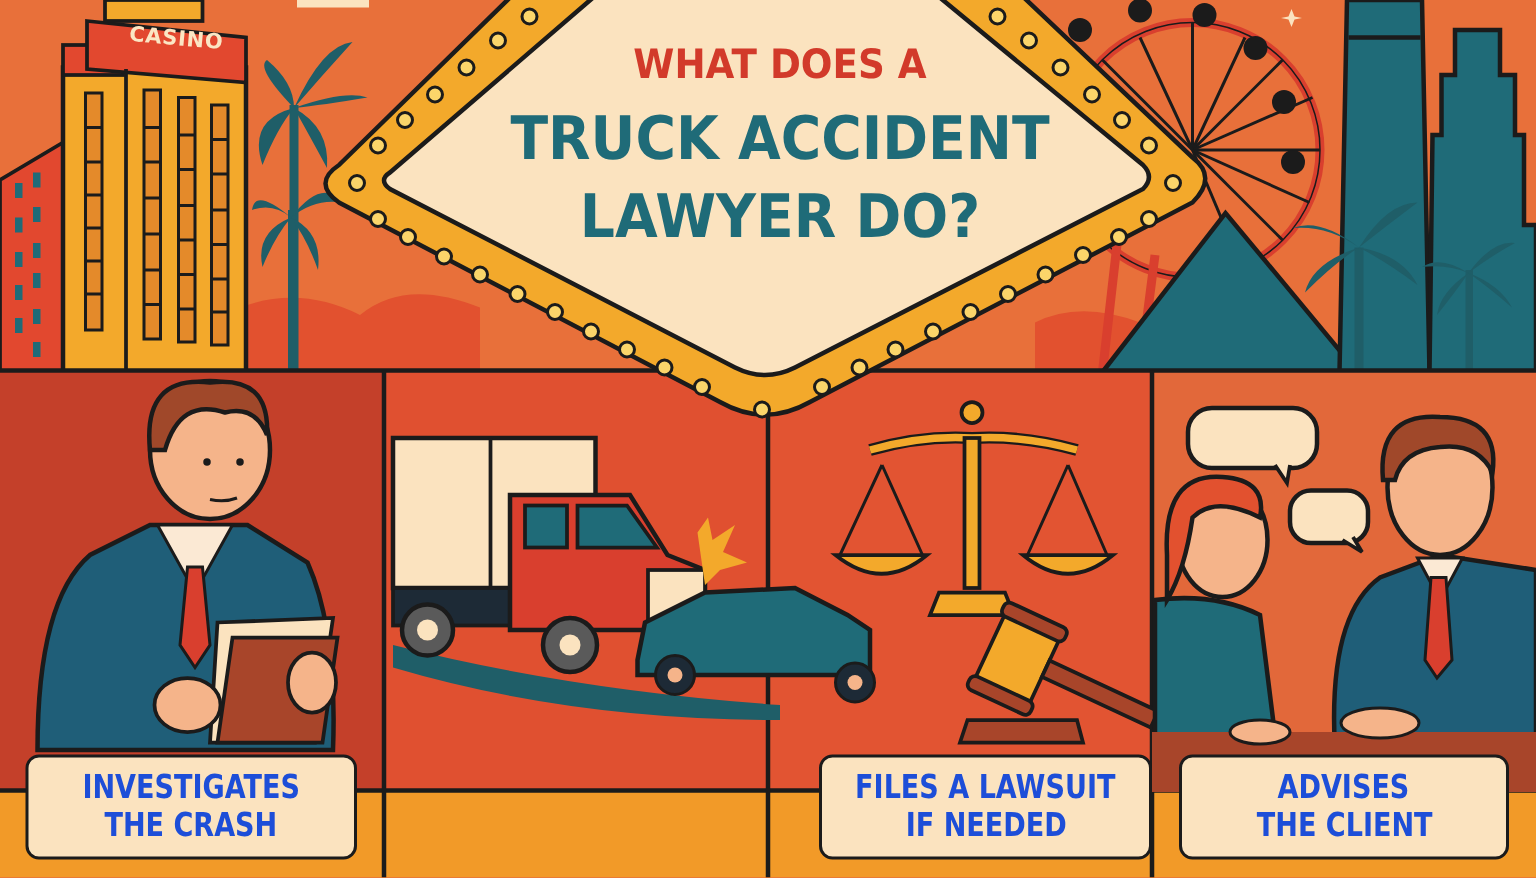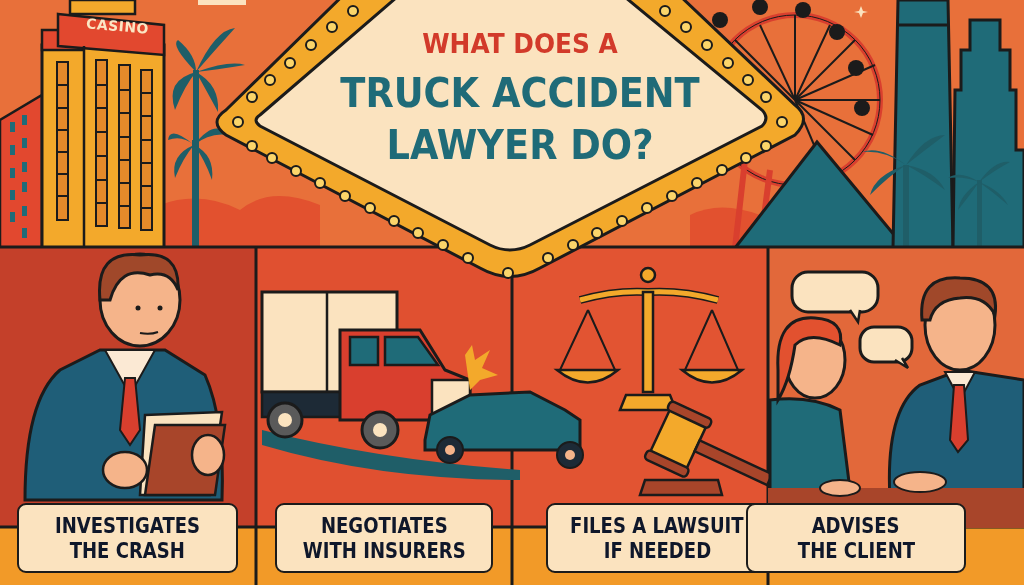--- a/index.html
+++ b/index.html
@@ -4,21 +4,21 @@
 <style>
   html,body{margin:0;padding:0;}
   body{width:1024px;height:585px;overflow:hidden;background:#e8703a;font-family:"Liberation Sans",sans-serif;}
   .stage{position:relative;width:1024px;height:585px;}
   svg.art{position:absolute;left:0;top:0;}
   .title{position:absolute;left:240px;width:560px;text-align:center;font-family:"DejaVu Sans",sans-serif;font-weight:bold;letter-spacing:0px;}
   .t1{top:28px;font-size:27px;color:#d23a2a;transform:scaleX(0.92);}
   .t2{top:70px;font-size:40px;color:#1f6b78;transform:scaleX(0.92);}
   .t3{top:122px;font-size:40px;color:#1f6b78;transform:scaleX(0.92);}
   .casino{position:absolute;left:86px;top:18px;font-family:"DejaVu Sans",sans-serif;font-weight:bold;font-size:14px;color:#fbe6c4;transform:rotate(5deg);letter-spacing:0.5px;}
-  .label{position:absolute;top:503px;height:70px;background:#fbe3bf;border:2.5px solid #1b1b1b;border-radius:9px;box-sizing:border-box;display:flex;flex-direction:column;justify-content:center;align-items:center;font-family:"DejaVu Sans",sans-serif;font-weight:bold;color:#0f172a;font-size:22px;line-height:25px;}
+  .label{position:absolute;top:503px;height:70px;background:#fbe3bf;border:2.5px solid #1b1b1b;border-radius:9px;box-sizing:border-box;display:flex;flex-direction:column;justify-content:center;align-items:center;font-family:"DejaVu Sans",sans-serif;font-weight:bold;color:#1d4ed8;font-size:22px;line-height:25px;}
   .label span{display:block;transform:scaleX(0.82);white-space:nowrap;}
 </style>
 </head>
 <body>
 
 <div class="stage">
 <svg class="art" width="1024" height="585" viewBox="0 0 1024 585">
 
   <rect x="0" y="0" width="1024" height="248" fill="#e8703a"></rect>
   <rect x="198" y="0" width="48" height="5" fill="#fbe3bf"></rect>
@@ -277,25 +277,21 @@
 <div class="casino">CASINO</div>
 
 <div class="title t1">WHAT DOES A</div>
 <div class="title t2">TRUCK ACCIDENT</div>
 <div class="title t3">LAWYER DO?</div>
 
 <div class="label" style="left:17px;width:221px;">
   <span>INVESTIGATES</span>
   <span>THE CRASH</span>
 </div>
-<div class="label" style="left:275px;width:218px;">
-  <span>NEGOTIATES</span>
-  <span>WITH INSURERS</span>
-</div>
 <div class="label" style="left:546px;width:222px;">
   <span>FILES A LAWSUIT</span>
   <span>IF NEEDED</span>
 </div>
-<div class="label" style="left:746px;width:220px;">
+<div class="label" style="left:786px;width:220px;">
   <span>ADVISES</span>
   <span>THE CLIENT</span>
 </div>
 </div>
 
 </body></html>

